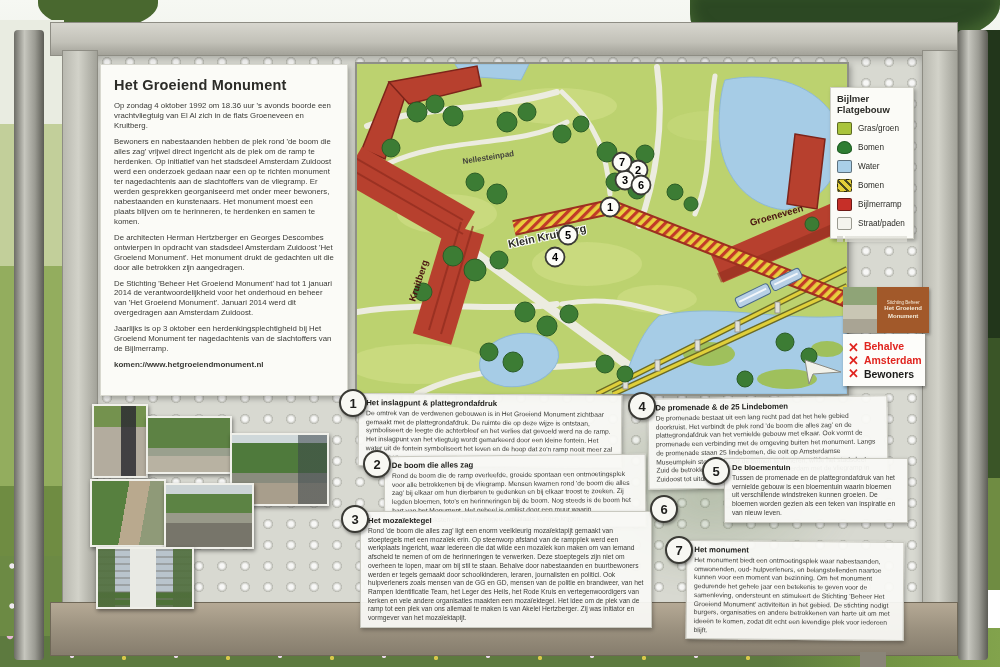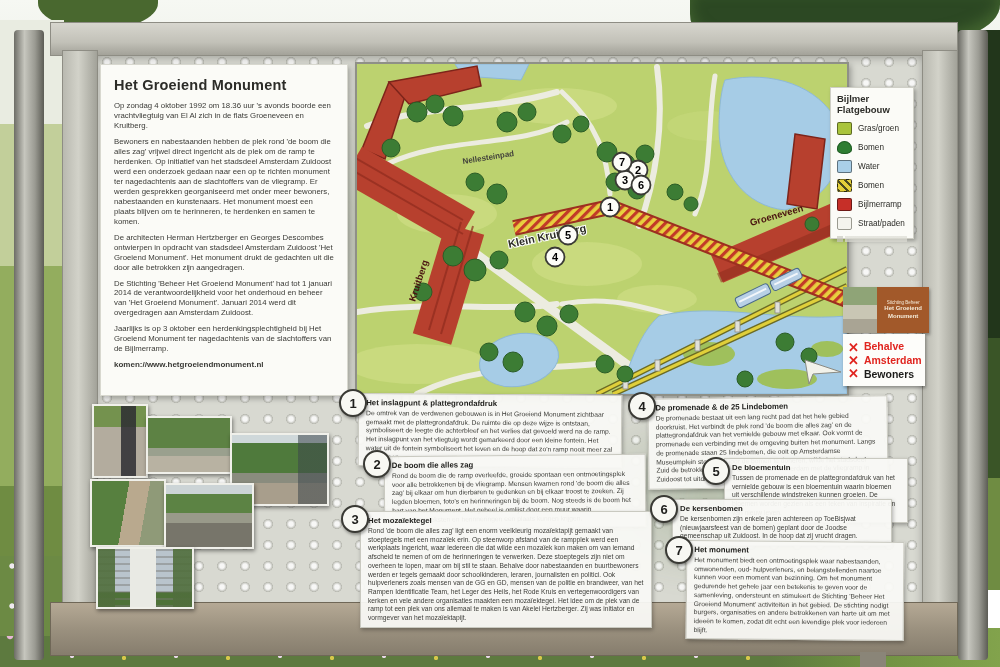--- a/index.html
+++ b/index.html
@@ -355,24 +355,20 @@
       <span>5</span>
     </div>
   <div class="abs sec-card" style="left:724px;top:458px;width:184px;">
     <h3>De bloementuin</h3>
     <p>Tussen de promenade en de plattegrondafdruk van het vernielde gebouw is een bloementuin waarin bloemen uit verschillende windstreken kunnen groeien. De bloemen worden gezien als een teken van inspiratie en van nieuw leven.</p>
   </div>
 
   <div class="abs badge" style="left:650px;top:495px;">
       <span>6</span>
     </div>
-  <div class="abs sec-card" style="left:672px;top:499px;width:220px;">
-    <h3>De kersenbomen</h3>
-    <p>De kersenbomen zijn enkele jaren achtereen op ToeBisjwat (nieuwjaarsfeest van de bomen) geplant door de Joodse gemeenschap uit Zuidoost. In de hoop dat zij vrucht dragen.</p>
-  </div>
 
   <div class="abs badge" style="left:665px;top:536px;">
       <span>7</span>
     </div>
   <div class="abs sec-card" style="left:686px;top:541px;width:218px;transform:rotate(.5deg);">
     <h3>Het monument</h3>
     <p>Het monument biedt een ontmoetingsplek waar nabestaanden, omwonenden, oud- hulpverleners, en belangstellenden naartoe kunnen voor een moment van bezinning. Om het monument gedurende het gehele jaar een betekenis te geven voor de samenleving, ondersteunt en stimuleert de Stichting 'Beheer Het Groeiend Monument' activiteiten in het gebied. De stichting nodigt burgers, organisaties en andere betrokkenen van harte uit om met ideeën te komen, zodat dit echt een levendige plek voor iedereen blijft.</p>
   </div>
 
 </div>

